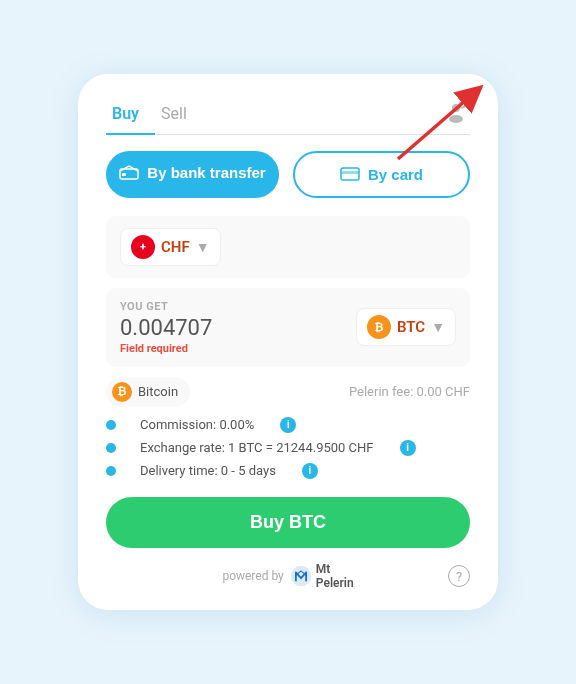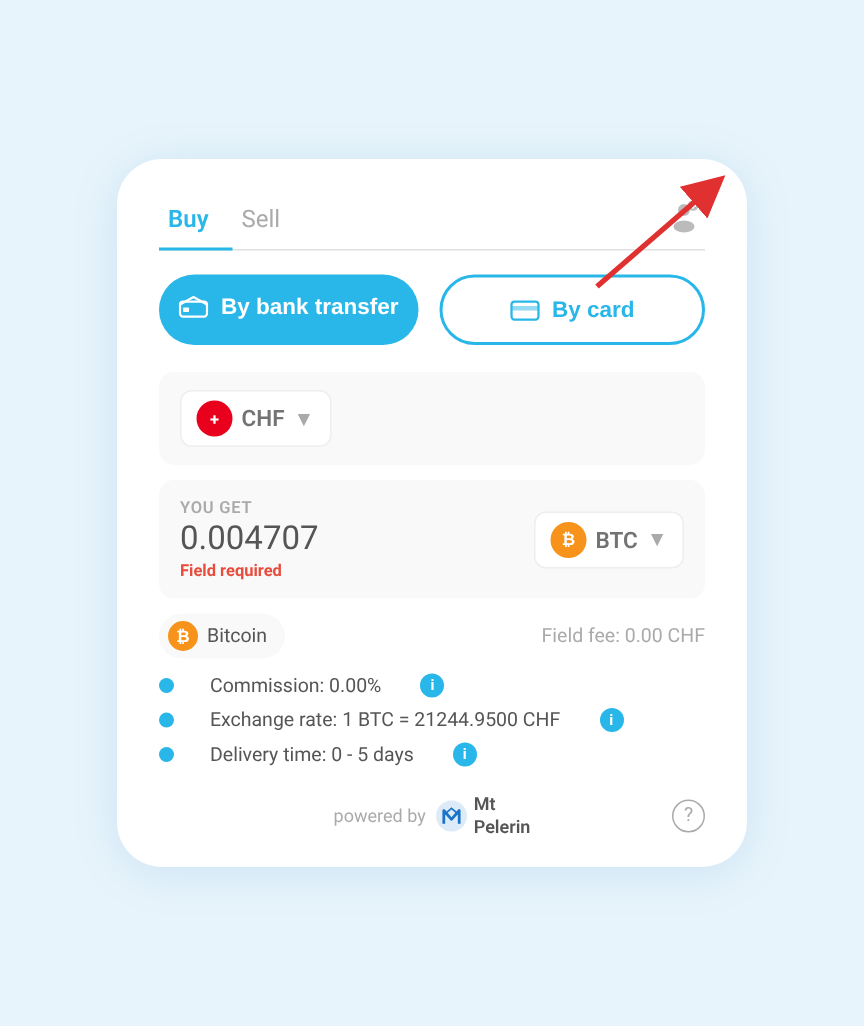--- a/index.html
+++ b/index.html
@@ -153,21 +153,21 @@
       align-items: center;
       justify-content: center;
       font-size: 14px;
       font-weight: bold;
     }
     .currency-chf .currency-flag { background: #e8001c; color: #fff; font-size: 11px; }
     .currency-btc .currency-flag { background: #f7931a; color: #fff; font-size: 11px; }
     .currency-name {
       font-size: 15px;
       font-weight: 600;
-      color: #737373;
+      color: #c2410c;
     }
     .chevron {
       color: #aaa;
       font-size: 14px;
     }
     
     .info-row {
       display: flex;
       align-items: center;
       justify-content: space-between;
@@ -370,21 +370,21 @@
       <span class="chevron">▼</span>
     </div>
   </div>
 
   
   <div class="info-row">
     <div class="bitcoin-badge">
       <div class="bitcoin-icon">₿</div>
       <span>Bitcoin</span>
     </div>
-    <span class="mining-fee">Field fee: 0.00 CHF</span>
+    <span class="mining-fee">Pelerin fee: 0.00 CHF</span>
   </div>
 
   
   <div class="details-list">
     <div class="detail-item">
       <div class="dot"></div>
       <span>Commission: 0.00%</span>
       <span class="info-icon">i</span>
     </div>
     <div class="detail-item">
@@ -393,20 +393,21 @@
       <span class="info-icon">i</span>
     </div>
     <div class="detail-item">
       <div class="dot"></div>
       <span>Delivery time: 0 - 5 days</span>
       <span class="info-icon">i</span>
     </div>
   </div>
 
   
+  <button class="buy-btn">Buy BTC</button>
 
   
   <div class="footer">
     <span>powered by</span>
     <div class="footer-logo">
       <svg class="mt-logo" viewBox="0 0 30 30" fill="none" xmlns="http://www.w3.org/2000/svg">
         <circle cx="15" cy="15" r="14" fill="#1a73c7" opacity="0.15"></circle>
         <path d="M8 22 L8 10 L15 18 L22 10 L22 22" stroke="#1a73c7" stroke-width="2.5" fill="none" stroke-linejoin="round"></path>
         <path d="M8 14 L15 8 L22 14" stroke="#1a73c7" stroke-width="1.5" fill="none"></path>
       </svg>

